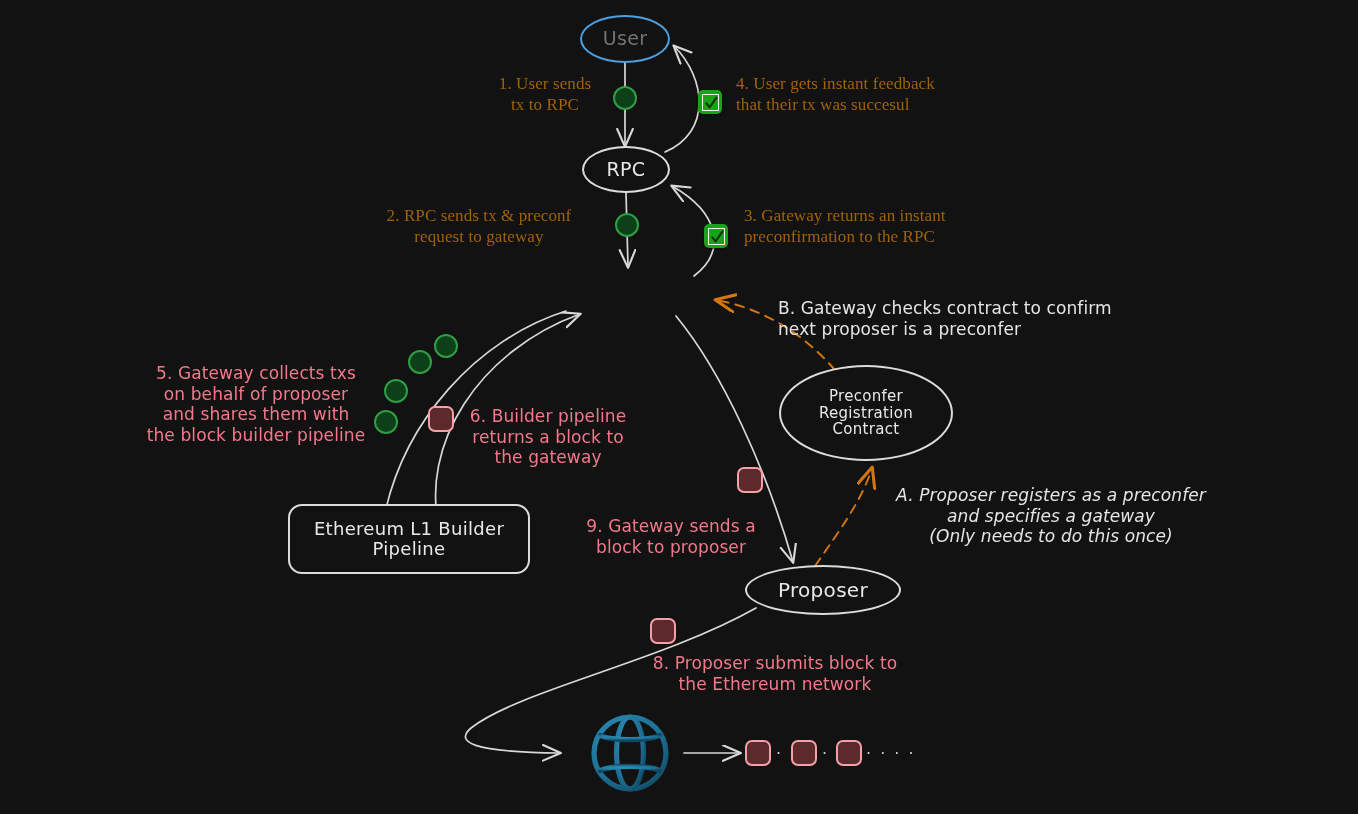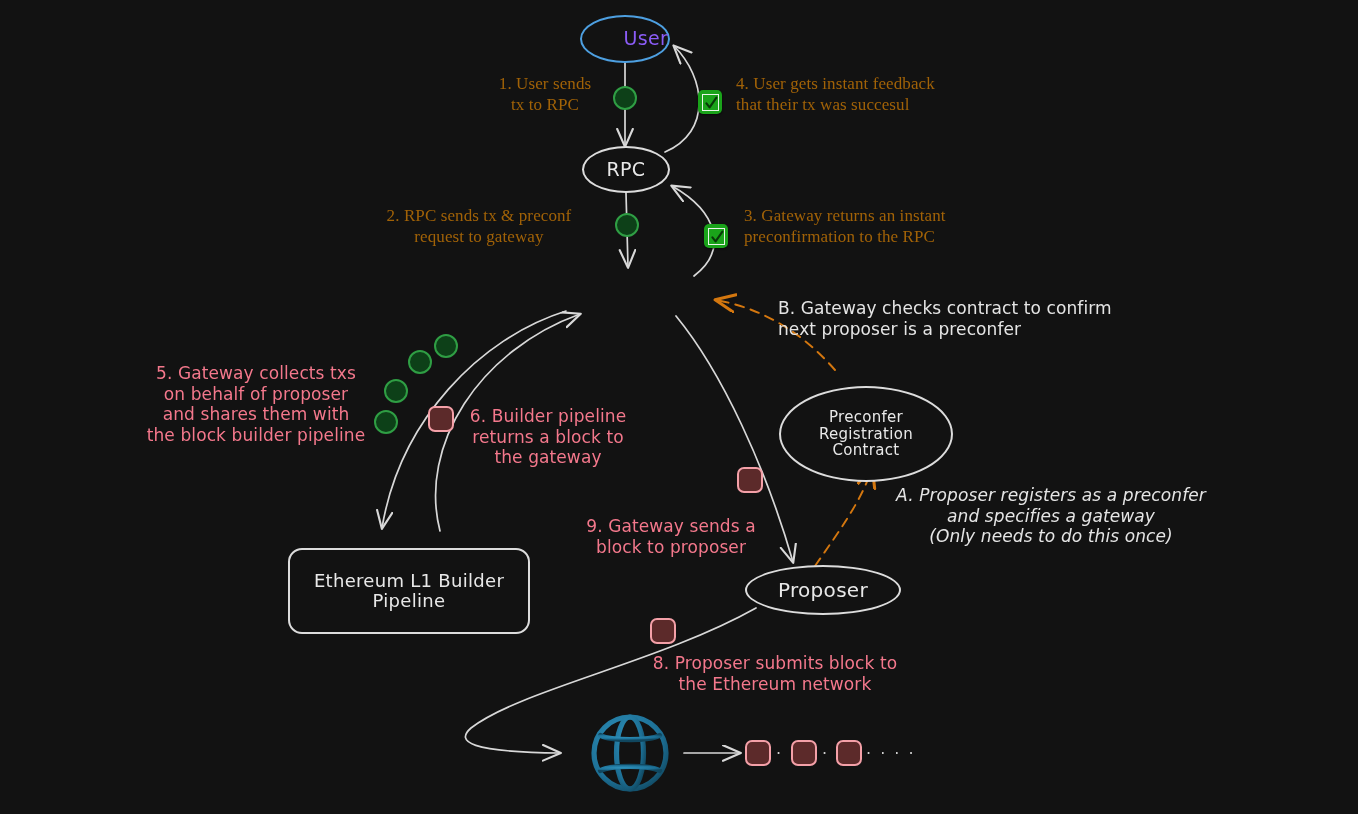--- a/index.html
+++ b/index.html
@@ -37,22 +37,21 @@
     color: #e8e8e8;
     font-family: "DejaVu Sans", sans-serif;
   }
   .ellipse {
     border: 2.5px solid #dcdcdc;
     border-radius: 50%;
     background: #121212;
   }
   .ellipse.user-node {
     border-color: #4d9fe0;
-    color: #8b5cf6;
-    justify-content: flex-end;
+    color: #737373;
   }
   .roundrect {
     border: 2.5px solid #dcdcdc;
     border-radius: 14px;
     background: #121212;
   }
   .node-label {
     line-height: 1.12;
     letter-spacing: 0.3px;
   }
@@ -169,27 +168,27 @@
 
   <div class="node ellipse user-node" style="left:580px; top:15px; width:90px; height:48px; font-size:19px;">
     <span class="node-label">User</span>
   </div>
 
   <div class="node ellipse" style="left:582px; top:146px; width:88px; height:47px; font-size:19px;">
     <span class="node-label">RPC</span>
   </div>
 
 
-  <div class="node ellipse" style="left:779px; top:386px; width:174px; height:96px; font-size:15px;">
+  <div class="node ellipse" style="left:779px; top:365px; width:174px; height:96px; font-size:15px;">
     <span class="node-label" style="white-space:pre-line;">Preconfer
 Registration
 Contract</span>
   </div>
 
-  <div class="node roundrect" style="left:288px; top:548px; width:242px; height:86px; font-size:18px;">
+  <div class="node roundrect" style="left:288px; top:504px; width:242px; height:70px; font-size:18px;">
     <span class="node-label" style="white-space:pre-line;">Ethereum L1 Builder
 Pipeline</span>
   </div>
 
   <div class="node ellipse" style="left:745px; top:565px; width:156px; height:50px; font-size:20px;">
     <span class="node-label">Proposer</span>
   </div>
 
   <div class="globe" style="left:589px; top:712px;">
     <svg viewBox="0 0 82 82" width="82" height="82">

